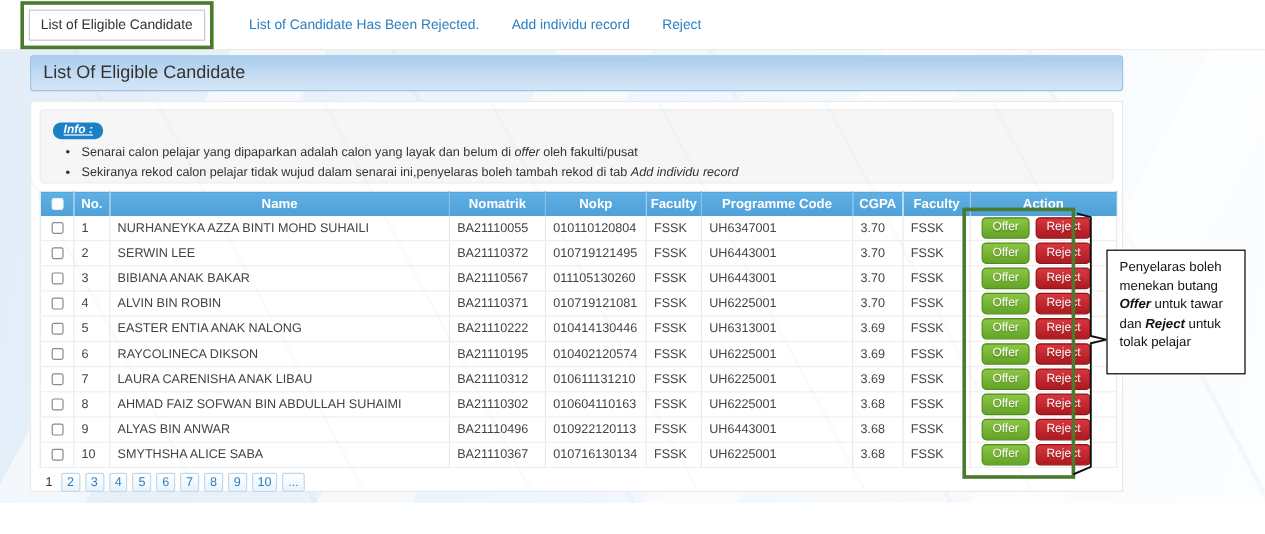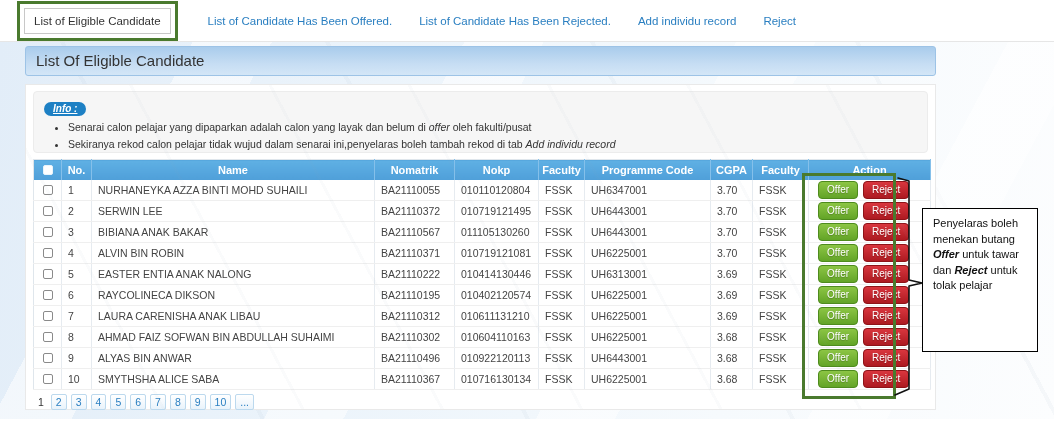--- a/index.html
+++ b/index.html
@@ -115,32 +115,31 @@
     padding:1px 4px; min-width:9px; text-align:center; cursor:pointer;
   }
 
   
   .action-annotation {
     position:absolute; left:802px; top:173px; width:94px; height:226px;
     border:3px solid #4a7a2e; pointer-events:none;
   }
   .brace-svg { position:absolute; left:890px; top:168px; pointer-events:none; }
   .note-box {
-    position:absolute; left:922px; top:208px; width:116px; height:144px;
+    position:absolute; left:922px; top:208px; width:116px; height:104px;
     border:1px solid #000; background:#fff;
     padding:7px 5px 5px 10px; font-size:11px; color:#111; line-height:1.42;
   }
   .em-strong { font-weight:bold; font-style:italic; }
 </style>
 </head>
 <body>
 
 <div class="tab-bar">
     <div class="tab active">List of Eligible Candidate</div>
-    <div class="tab">List of Candidate Has Been Offered.</div>
     <div class="tab">List of Candidate Has Been Rejected.</div>
     <div class="tab">Add individu record</div>
     <div class="tab">Reject</div>
   </div>
 
 <div class="content-bg"></div>
 
 <div class="title-bar">List Of Eligible Candidate</div>
 
 <div class="panel">

